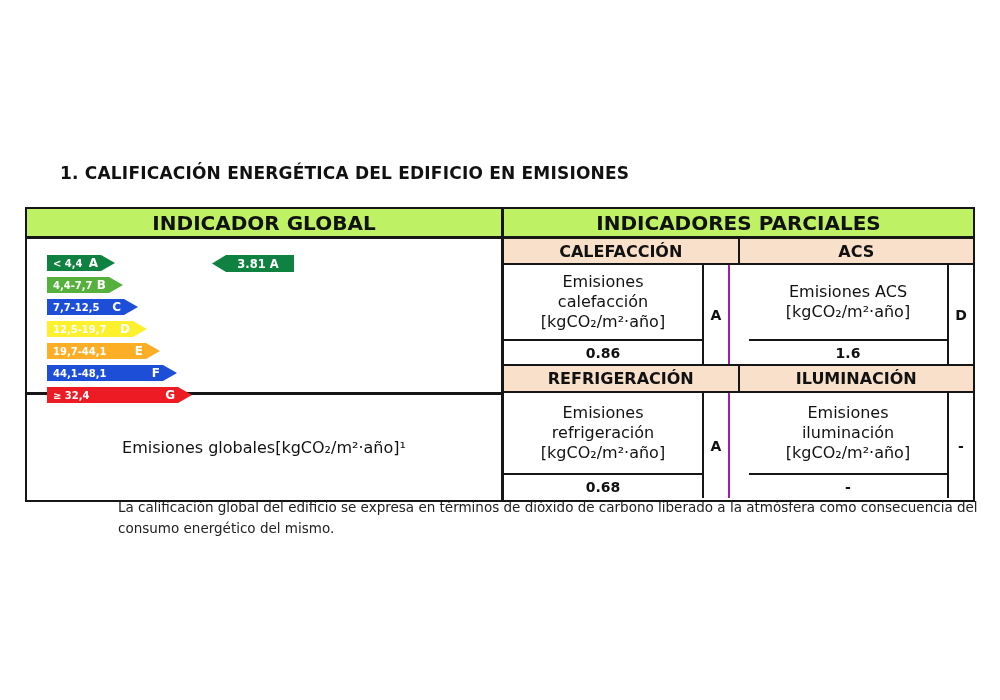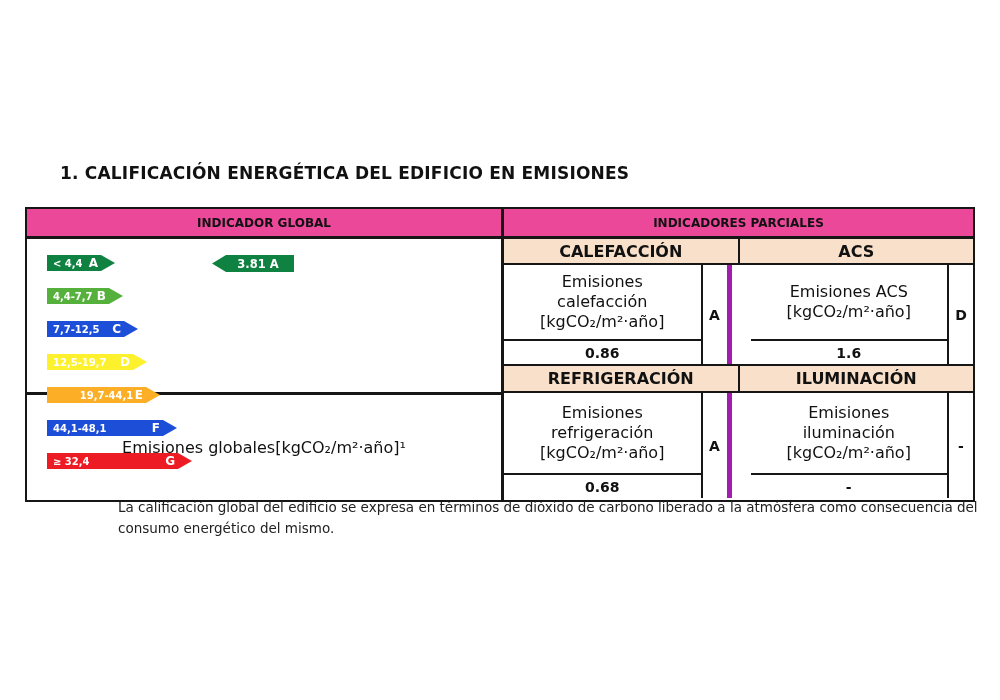--- a/index.html
+++ b/index.html
@@ -5,21 +5,21 @@
   * { margin:0; padding:0; box-sizing:border-box; }
   html,body { background:#ffffff; }
   body { font-family:"DejaVu Sans","Liberation Sans",sans-serif; color:#111; }
   .page { position:relative; width:1000px; height:668px; background:#fff; overflow:hidden; }
 
   .doc-title { position:absolute; left:60px; top:163px; font-size:17px; font-weight:bold; color:#111; letter-spacing:0.2px; }
 
   .cert-table { position:absolute; left:25px; top:207px; width:950px; height:295px; border:2px solid #161616; background:#fff; display:flex; flex-direction:column; }
 
   .row-header { display:flex; height:30px; border-bottom:3px solid #161616; }
-  .hcell { background:#ec4899; display:flex; align-items:center; justify-content:center; font-weight:bold; font-size:12px; }
+  .hcell { background:#bef264; display:flex; align-items:center; justify-content:center; font-weight:bold; font-size:20px; }
   .hcell-left { width:477px; border-right:3px solid #161616; }
   .hcell-right { flex:1; }
 
   .tbody { display:flex; flex:1; }
 
   .left-col { width:477px; border-right:3px solid #161616; display:flex; flex-direction:column; }
   .scale-cell { height:156px; border-bottom:3px solid #161616; position:relative; background:#fff; }
   .globales-cell { flex:1; display:flex; align-items:center; justify-content:center; font-size:16px; color:#111; text-align:center; padding:0 0; }
 
   .right-col { flex:1; display:flex; flex-direction:column; }
@@ -27,29 +27,29 @@
   .psub-cell { flex:1; display:flex; align-items:center; justify-content:center; font-weight:bold; font-size:16px; }
   .psub-cell.rightc { border-left:2px solid #161616; }
   .pblock1 .psub { height:26px; }
   .pblock2 { border-top:2px solid #161616; }
   .pblock2 .psub { height:27px; }
 
   .pcontent { display:flex; }
   .pblock1 .pcontent { height:99px; }
   .pblock2 .pcontent { height:105px; }
   .phalf { flex:1; display:flex; }
-  .phalf.rightc { border-left:5px solid #a21caf;padding-left:19px; }
+  .phalf.rightc { border-left:2px solid #a21caf;padding-left:19px; }
   .plabelcol { flex:1; display:flex; flex-direction:column; }
   .plabel { flex:1; display:flex; align-items:center; justify-content:center; text-align:center; font-size:16px; line-height:1.25; white-space:pre-line; padding:2px 4px; }
   .pvalue { height:25px; border-top:2px solid #161616; display:flex; align-items:center; justify-content:center; font-weight:bold; font-size:14px; }
   .pletter { width:26px; border-left:2px solid #161616; display:flex; align-items:center; justify-content:center; font-weight:bold; font-size:14px; }
 
   
   .scale-chart { position:absolute; left:20px; top:16px; }
-  .scale-arrow { position:relative; height:16px; margin-bottom:17px; display:flex; align-items:center; color:#fff; clip-path:polygon(0 0, calc(100% - 14px) 0, 100% 50%, calc(100% - 14px) 100%, 0 100%); }
+  .scale-arrow { position:relative; height:16px; margin-bottom:6px; display:flex; align-items:center; color:#fff; clip-path:polygon(0 0, calc(100% - 14px) 0, 100% 50%, calc(100% - 14px) 100%, 0 100%); }
   .scale-range { font-size:10px; font-weight:bold; padding-left:6px; white-space:nowrap; }
   .scale-letter { position:absolute; right:17px; top:50%; transform:translateY(-50%); font-size:12px; font-weight:bold; }
   .rating-arrow { position:absolute; left:185px; top:16px; width:82px; height:17px; clip-path:polygon(14px 0, 100% 0, 100% 100%, 14px 100%, 0 50%); display:flex; align-items:center; justify-content:center; color:#fff; font-size:11.5px; font-weight:bold; padding-left:10px; }
 
   .footnote { position:absolute; left:118px; top:497px; width:860px; font-size:13.5px; line-height:1.55; color:#222; }
 </style>
 </head>
 <body>
 
 <div class="page">
@@ -77,21 +77,21 @@
                 <span class="scale-letter">B</span>
               </div>
               <div class="scale-arrow" style="width: 91px; background: #1d4ed8;">
                 <span class="scale-range">7,7-12,5</span>
                 <span class="scale-letter">C</span>
               </div>
               <div class="scale-arrow" style="width: 100px; background: rgb(253, 240, 45);">
                 <span class="scale-range">12,5-19,7</span>
                 <span class="scale-letter">D</span>
               </div>
-              <div class="scale-arrow" style="width: 113px; background: rgb(251, 174, 38); justify-content: center;">
+              <div class="scale-arrow" style="width: 113px; background: rgb(251, 174, 38);">
                 <span class="scale-range">19,7-44,1</span>
                 <span class="scale-letter">E</span>
               </div>
               <div class="scale-arrow" style="width: 130px; background: #1d4ed8;">
                 <span class="scale-range">44,1-48,1</span>
                 <span class="scale-letter">F</span>
               </div>
               <div class="scale-arrow" style="width: 145px; background: rgb(237, 28, 36);">
                 <span class="scale-range">≥ 32,4</span>
                 <span class="scale-letter">G</span>

